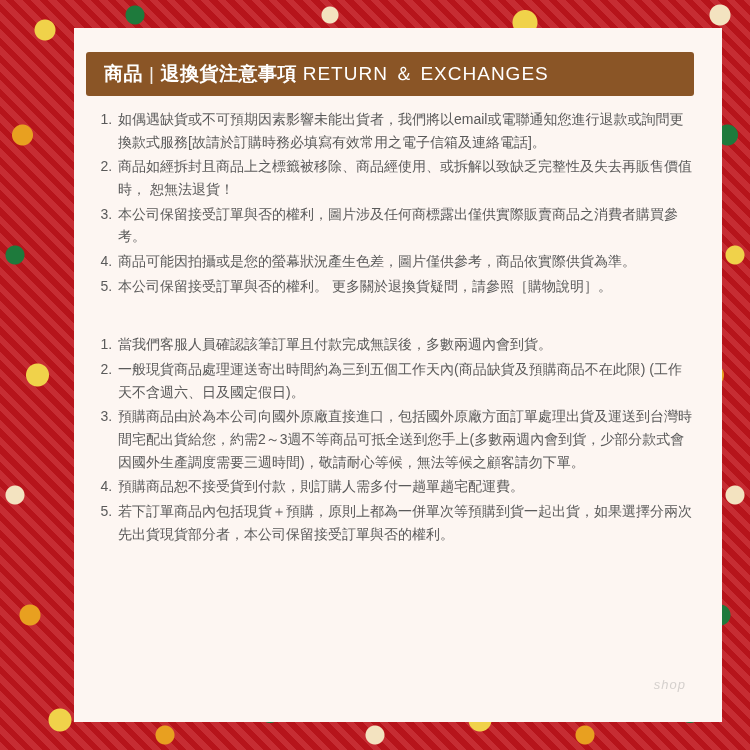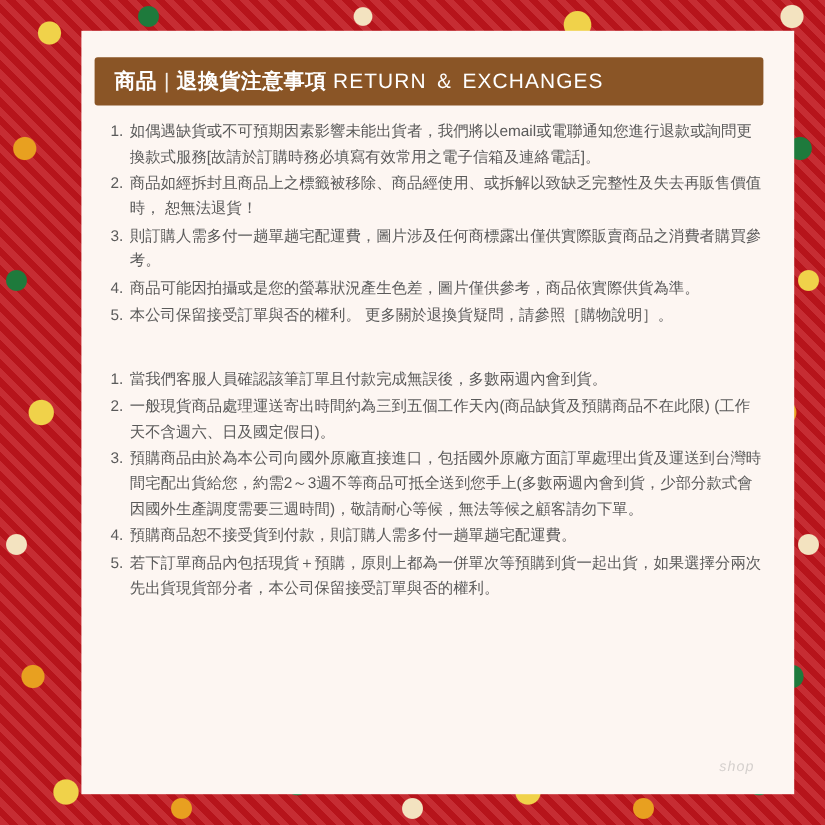--- a/index.html
+++ b/index.html
@@ -133,21 +133,21 @@
     text-align: center;
     opacity: .95;
   }
   .logo .brand { font-size: 11.5px; letter-spacing: .4px; }
   .logo .cn1 { font-size: 14px; font-weight: 700; margin-top: 1px; }
   .logo .cn2 { font-size: 14px; font-weight: 700; }
 
   .corner-mark {
     position: absolute;
     right: 36px;
-    bottom: 18px;
+    bottom: 30px;
     font-size: 13px;
     color: rgba(120,120,120,.30);
     letter-spacing: 1px;
     font-style: italic;
   }
 </style>
 </head>
 <body>
 
 <div class="page">
@@ -157,21 +157,21 @@
 
     
     <div class="section-bar">
       <span>商品</span><span class="sep">|</span><span>退換貨注意事項</span>
       <span class="en">RETURN ＆ EXCHANGES</span>
     </div>
 
     <ol class="rules">
       <li>如偶遇缺貨或不可預期因素影響未能出貨者，我們將以email或電聯通知您進行退款或詢問更換款式服務[故請於訂購時務必填寫有效常用之電子信箱及連絡電話]。</li>
       <li>商品如經拆封且商品上之標籤被移除、商品經使用、或拆解以致缺乏完整性及失去再販售價值時， 恕無法退貨！</li>
-      <li>則訂購人需多付一趟單趟宅配運費，圖片涉及任何商標露出僅供實際販賣商品之消費者購買參考。</li>
+      <li>本公司保留接受訂單與否的權利，圖片涉及任何商標露出僅供實際販賣商品之消費者購買參考。</li>
       <li>商品可能因拍攝或是您的螢幕狀況產生色差，圖片僅供參考，商品依實際供貨為準。</li>
       <li>本公司保留接受訂單與否的權利。 更多關於退換貨疑問，請參照［購物說明］。</li>
     </ol>
 
     <div class="spacer"></div>
 
     
 
     <ol class="rules">
       <li>當我們客服人員確認該筆訂單且付款完成無誤後，多數兩週內會到貨。</li>

